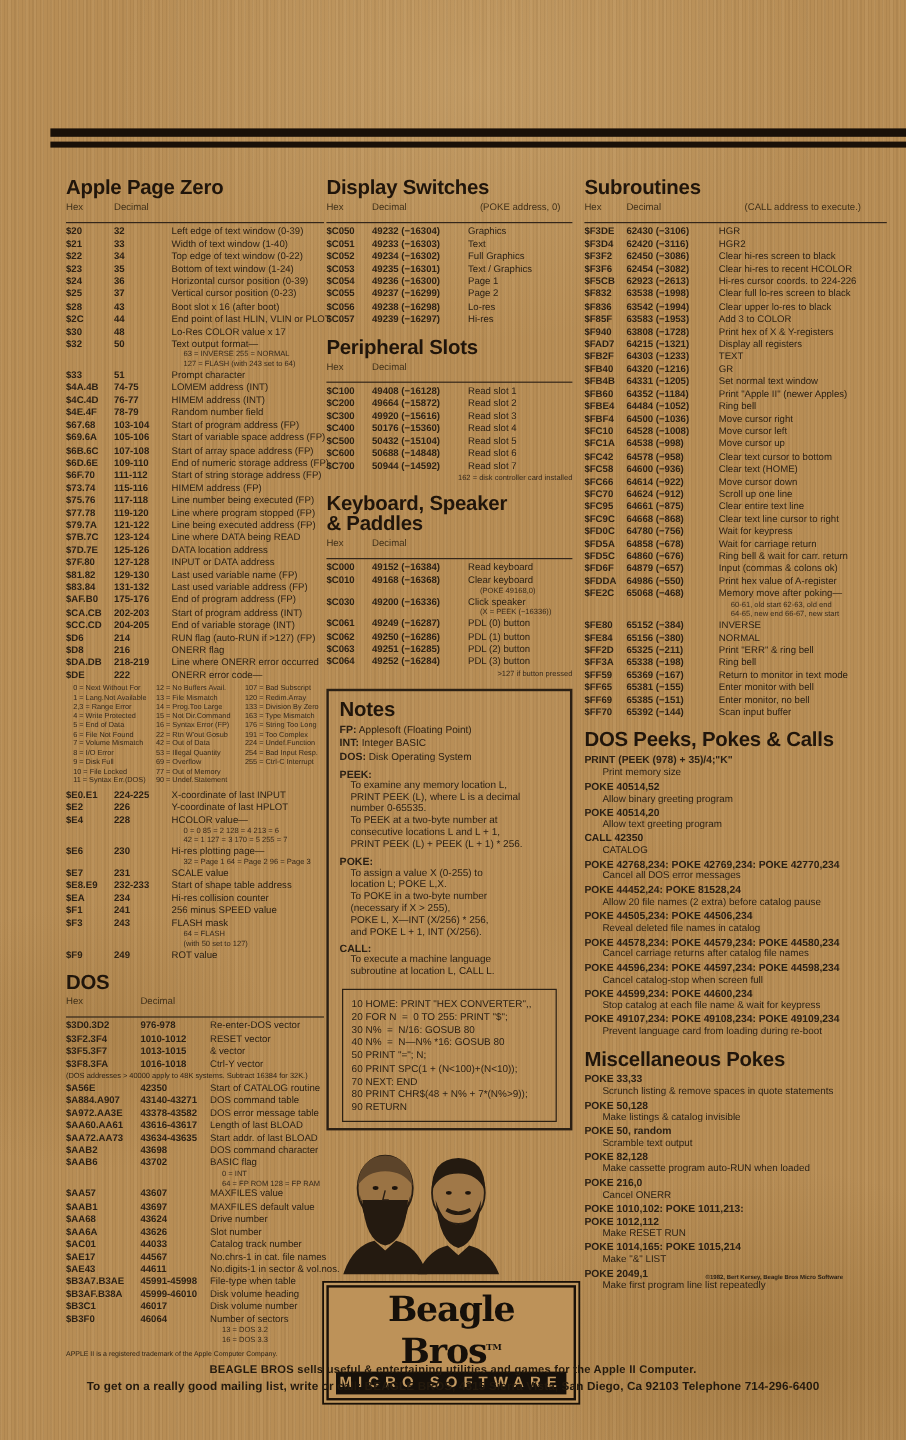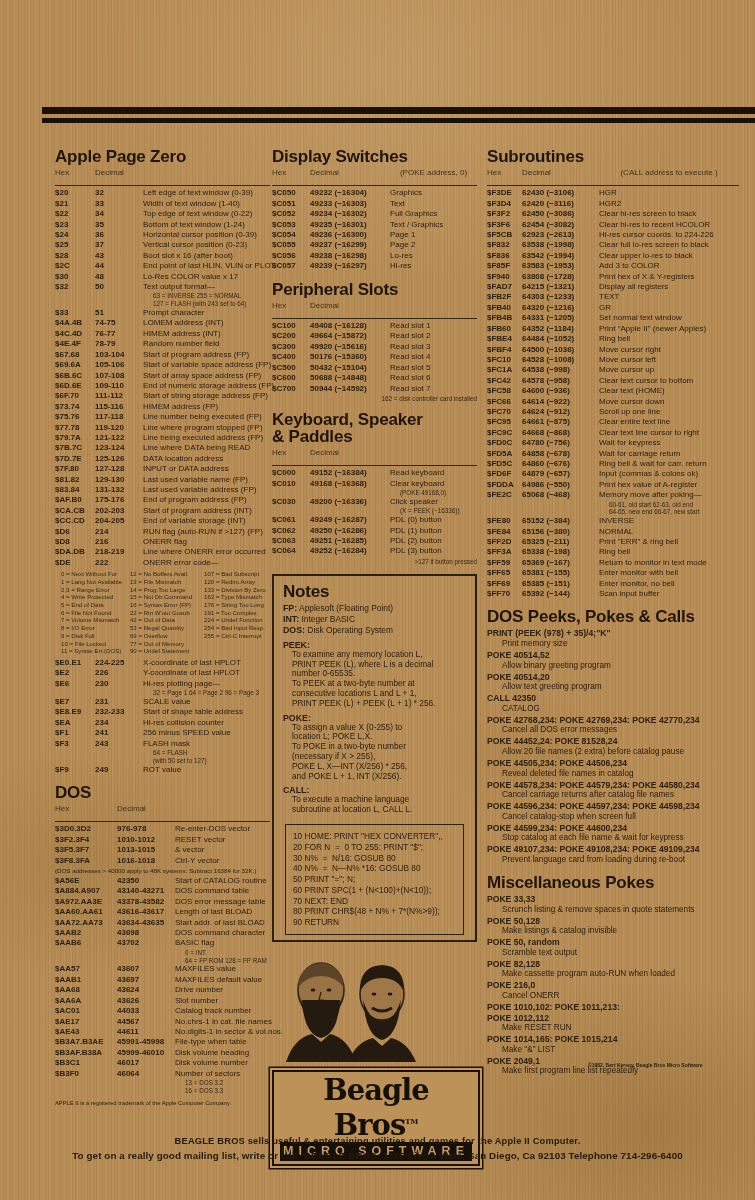--- a/index.html
+++ b/index.html
@@ -300,26 +300,32 @@
             <div>224 = Undef.Function</div>
             <div>254 = Bad Input Resp.</div>
             <div>255 = Ctrl-C Interrupt</div>
           </div>
       </div>
       <div>
 
       <div class="row apz-g">
           <span class="hx">$E0.E1</span>
           <span class="dc">224-225</span>
-          <span class="dsc"><span>X-coordinate of last HPLOT</span></span>
+          <span class="dsc"><span>X-coordinate of last INPUT</span></span>
         </div>
           <div class="row apz-g">
           <span class="hx">$E2</span>
           <span class="dc">226</span>
           <span class="dsc"><span>Y-coordinate of last HPLOT</span></span>
+        </div>
+          <div class="row apz-g">
+          <span class="hx">$E4</span>
+          <span class="dc">228</span>
+          <span class="dsc"><span>HCOLOR value—</span><span class="sub">0 = 0    85 = 2    128 = 4    213 = 6
+42 = 1    127 = 3    170 = 5    255 = 7</span></span>
         </div>
           <div class="row apz-g">
           <span class="hx">$E6</span>
           <span class="dc">230</span>
           <span class="dsc"><span>Hi-res plotting page—</span><span class="sub">32 = Page 1    64 = Page 2    96 = Page 3</span></span>
         </div>
           <div class="row apz-g">
           <span class="hx">$E7</span>
           <span class="dc">231</span>
           <span class="dsc"><span>SCALE value</span></span>

